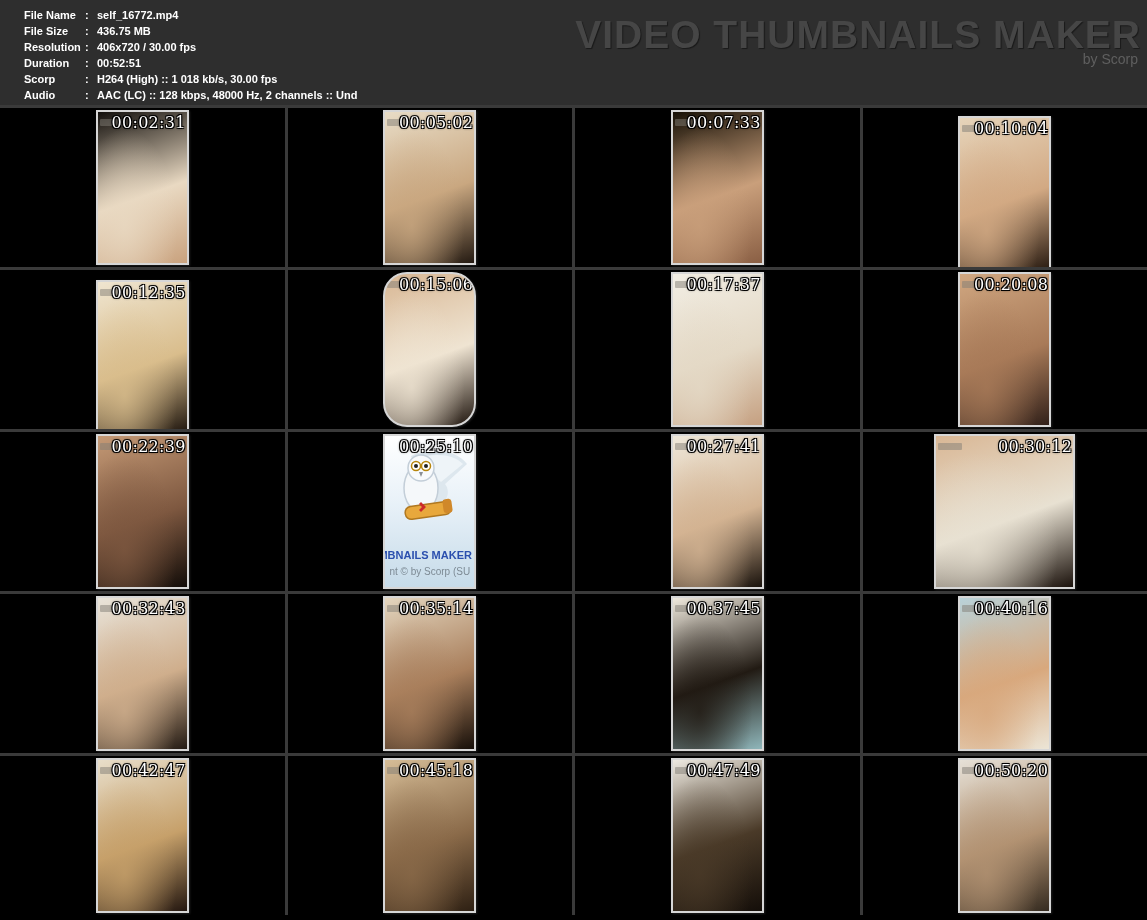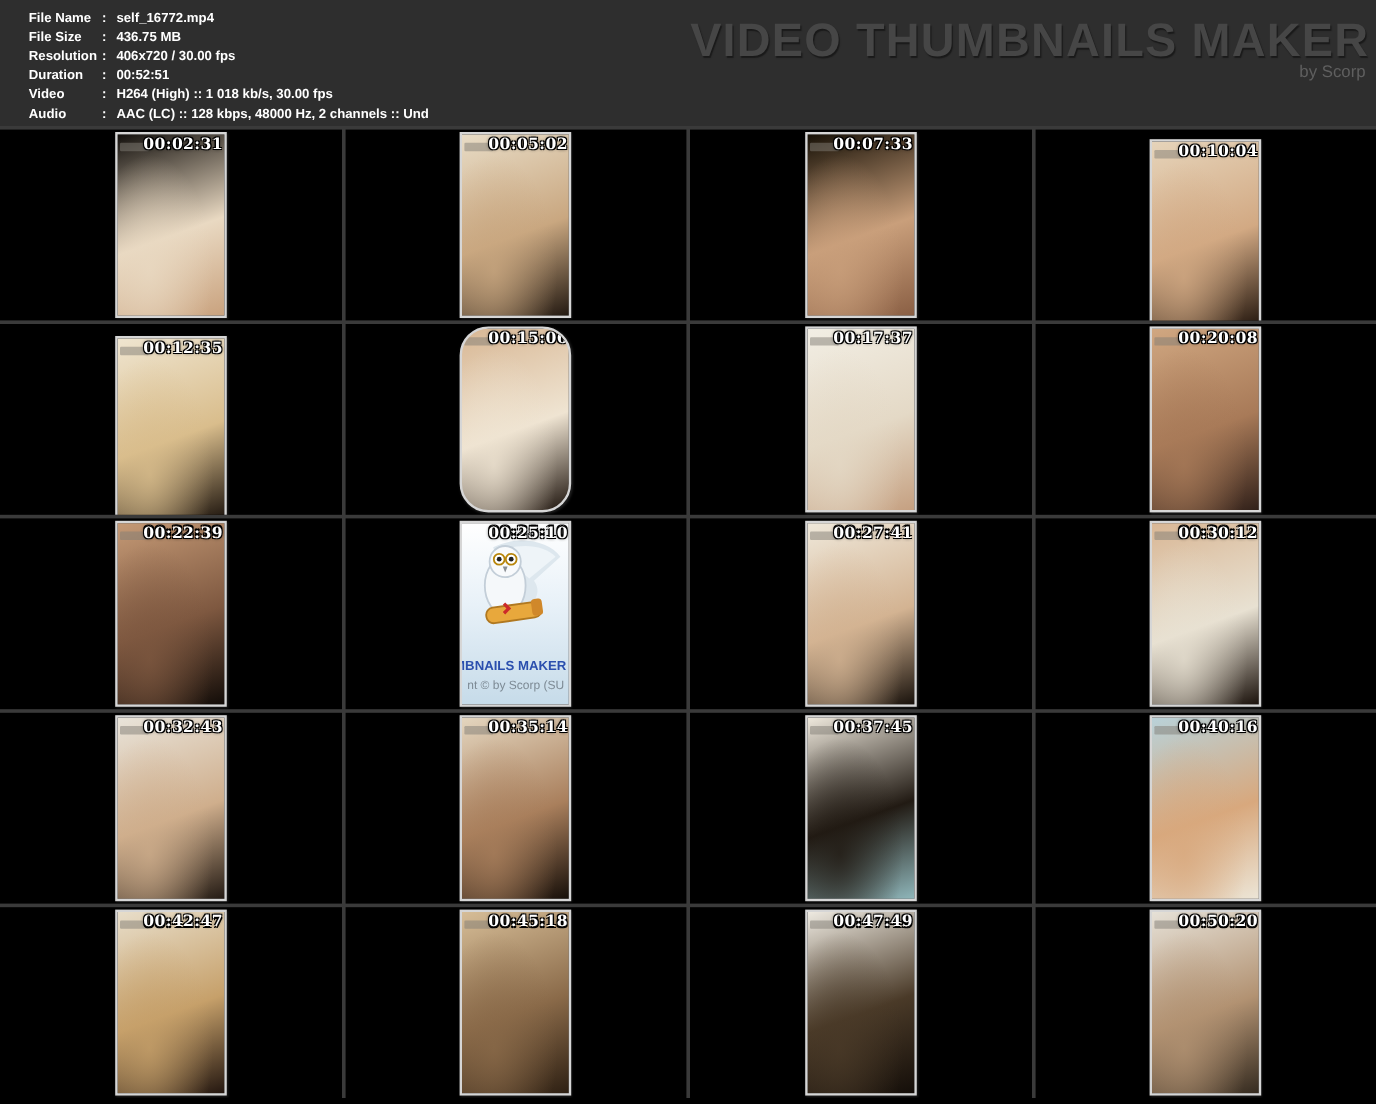--- a/index.html
+++ b/index.html
@@ -51,21 +51,21 @@
     position:relative;
     width:89px;height:151px;
     border:2px solid var(--thumb-border,#d6d6d6);
     box-shadow:1px 1px 2px rgba(255,255,255,.12);
     overflow:hidden;
     background:#555;
   }
   .timestamp{
     position:absolute;top:1px;right:1px;
     font-family:"DejaVu Serif",serif;
-    font-weight:bold;font-size:13px;letter-spacing:.3px;
+    font-weight:normal;font-size:16px;letter-spacing:.3px;
     color:var(--timestamp,#fff);white-space:nowrap;
     text-shadow:-1px -1px 0 #000,1px -1px 0 #000,-1px 1px 0 #000,1px 1px 0 #000,0 0 3px #000;
     z-index:3;
   }
   .src-watermark{
     position:absolute;top:7px;left:2px;
     width:24px;height:7px;border-radius:1px;
     background:rgba(130,125,118,.5);
     filter:blur(.4px);
     z-index:2;
@@ -102,21 +102,21 @@
     <span class="lbl">Resolution</span>
     <span class="sep">:</span>
     <span class="val">406x720 / 30.00 fps</span>
   </div>
   <div class="info-row">
     <span class="lbl">Duration</span>
     <span class="sep">:</span>
     <span class="val">00:52:51</span>
   </div>
   <div class="info-row">
-    <span class="lbl">Video</span>
+    <span class="lbl">Scorp</span>
     <span class="sep">:</span>
     <span class="val">H264 (High) :: 1 018 kb/s, 30.00 fps</span>
   </div>
   <div class="info-row">
     <span class="lbl">Audio</span>
     <span class="sep">:</span>
     <span class="val">AAC (LC) :: 128 kbps, 48000 Hz, 2 channels :: Und</span>
   </div>
 
   <div class="logo">
@@ -225,21 +225,21 @@
 
   <div class="cell">
     <div class="thumb" style="background: radial-gradient(at 30% 75%, rgba(211, 179, 146, 0.8) 0%, transparent 60%), linear-gradient(160deg, rgb(239, 232, 218) 0%, rgb(211, 179, 146) 55%, rgb(25, 18, 12) 100%);">
       <span class="src-watermark"></span>
       <span class="timestamp">00:27:41</span>
 
     </div>
   </div>
 
   <div class="cell">
-    <div class="thumb" style="background: radial-gradient(at 30% 75%, rgba(232, 225, 210, 0.8) 0%, transparent 60%), linear-gradient(160deg, rgb(217, 183, 149) 0%, rgb(232, 225, 210) 55%, rgb(27, 18, 12) 100%);">
+    <div class="thumb" style="background: radial-gradient(at 30% 75%, rgba(232, 225, 210, 0.8) 0%, transparent 60%), linear-gradient(160deg, rgb(217, 183, 149) 0%, rgb(232, 225, 210) 55%, rgb(27, 18, 12) 100%); padding-left: 48px;">
       <span class="src-watermark"></span>
       <span class="timestamp">00:30:12</span>
 
     </div>
   </div>
 
   <div class="cell">
     <div class="thumb" style="background: radial-gradient(at 30% 75%, rgba(207, 174, 140, 0.8) 0%, transparent 60%), linear-gradient(160deg, rgb(233, 228, 218) 0%, rgb(207, 174, 140) 55%, rgb(36, 27, 20) 100%);">
       <span class="src-watermark"></span>
       <span class="timestamp">00:32:43</span>

